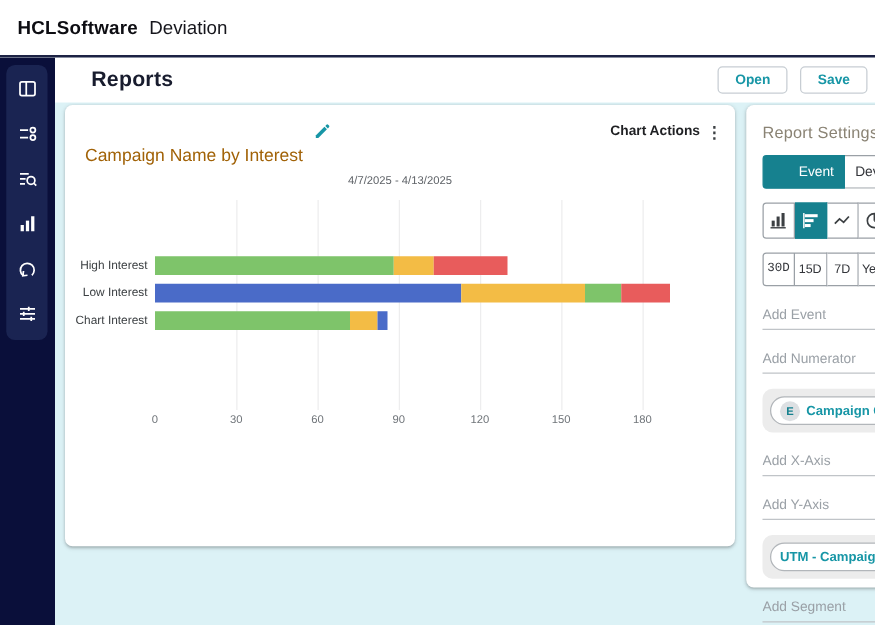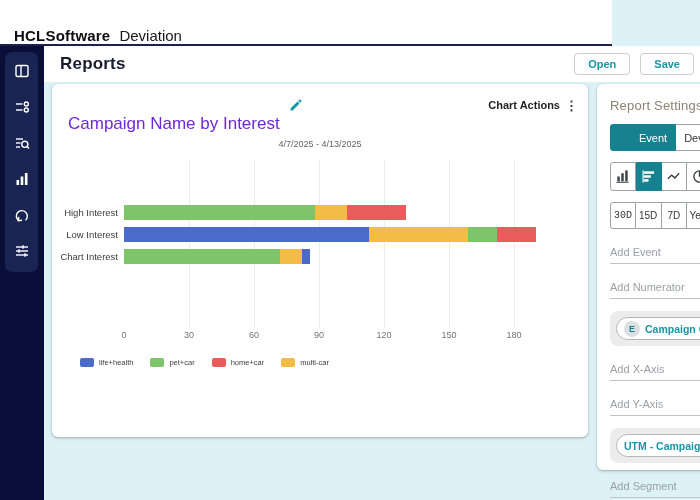--- a/index.html
+++ b/index.html
@@ -6,22 +6,22 @@
   html,body { width:700px; height:500px; overflow:hidden; }
   body {
     font-family:"Liberation Sans", sans-serif;
     background:#dcf2f6;
     position:relative;
     color:#202124;
   }
 
   
   .app-header {
-    position:absolute; top:0; left:0; width:612px; height:46px;
-    background:#ffffff; display:flex; align-items:flex-end; padding-left:14px;
+    position:absolute; top:0; left:0; width:700px; height:46px;
+    background:#ffffff; display:flex; align-items:center; padding-left:14px;
     border-bottom:2px solid #1c2244; z-index:5;
   }
   .logo { display:flex; align-items:baseline; font-size:15px; color:#0d0d12; }
   .logo .hcl { font-weight:800; letter-spacing:.2px; }
   .logo .sw  { font-weight:700; letter-spacing:.2px; }
   .logo .product { font-weight:400; margin-left:9px; font-size:15px; color:#16161c; }
 
   
   .sidebar {
     position:absolute; top:46px; left:0; width:44px; height:454px;
@@ -32,39 +32,39 @@
     background:#1a2452; padding:8px 0 10px 0;
     display:flex; flex-direction:column; align-items:center; gap:14px;
   }
   .side-item { width:26px; height:22px; display:flex; align-items:center; justify-content:center; cursor:pointer; }
   .side-item svg { display:block; }
 
   
   .toolbar {
     position:absolute; top:46px; left:44px; width:656px; height:36px;
     background:#ffffff; display:flex; align-items:center;
-    padding:0 6px 0 16px; z-index:3;
+    padding:0 6px 0 29px; z-index:3;
   }
   .page-title { font-size:17px; font-weight:700; color:#181c2e; letter-spacing:.2px; }
   .toolbar .spacer { flex:1; }
   .tb-btn {
     background:#fff; border:1px solid #c7cdd3; border-radius:4px;
     color:#1796a6; font-weight:600; font-size:11px; font-family:inherit;
     padding:4px 13px; margin-left:10px; cursor:pointer;
   }
 
   
   .chart-card {
     position:absolute; top:84px; left:52px; width:536px; height:353px;
     background:#ffffff; border-radius:6px;
     box-shadow:0 1px 2px rgba(60,64,67,.28), 0 1px 4px rgba(60,64,67,.14);
     z-index:2;
   }
   .card-head { position:absolute; top:10px; left:16px; right:10px; height:22px; display:flex; align-items:center; }
-  .card-title { font-size:17px; color:#6d28d9;margin-top:38px; }
+  .card-title { font-size:14px; color:#a16207;margin-top:38px; }
   .edit-pencil { margin-left:9px; cursor:pointer; display:flex; align-items:center; }
   .card-head .spacer { flex:1; }
   .chart-actions { font-size:11px; font-weight:700; color:#1f2023; cursor:pointer; }
   .kebab { font-size:13px; color:#3c4043; font-weight:700; margin-left:5px; cursor:pointer; line-height:1; }
 
   .date-label { position:absolute; top:55px; left:0; width:100%; text-align:center; font-size:9px; color:#5f6368; }
 
   .chart-plot { position:absolute; inset:0; }
   .gridline { position:absolute; top:76px; height:168px; width:1px; background:#ededee; }
   .bar-row { position:absolute; left:72px; height:15px; display:flex; }
@@ -257,38 +257,20 @@
         <div class="seg" style="width: 39px; background: rgb(232, 92, 92);"></div>
       </div>
       <div class="cat-label" style="top: 167px;">Chart Interest</div>
       <div class="bar-row" style="top: 165px;">
         <div class="seg" style="width: 156px; background: rgb(126, 196, 106);"></div>
         <div class="seg" style="width: 21.6667px; background: rgb(243, 188, 69);"></div>
         <div class="seg" style="width: 8.66667px; background: rgb(74, 107, 200);"></div>
       </div>
     </div>
 
-  <div class="chart-legend">
-      <div class="legend-item">
-        <span class="legend-swatch" style="background: rgb(74, 107, 200);"></span>
-        <span class="legend-label">life+health</span>
-      </div>
-      <div class="legend-item">
-        <span class="legend-swatch" style="background: rgb(126, 196, 106);"></span>
-        <span class="legend-label">pet+car</span>
-      </div>
-      <div class="legend-item">
-        <span class="legend-swatch" style="background: rgb(232, 92, 92);"></span>
-        <span class="legend-label">home+car</span>
-      </div>
-      <div class="legend-item">
-        <span class="legend-swatch" style="background: rgb(243, 188, 69);"></span>
-        <span class="legend-label">multi-car</span>
-      </div>
-    </div>
 
 </section>
 
 <aside class="settings-panel">
   <h3 class="panel-title">Report Settings</h3>
 
   <div class="seg-row">
     <button class="mode-tab active">Event</button>
     <button class="mode-tab">Deviation</button>
   </div>

